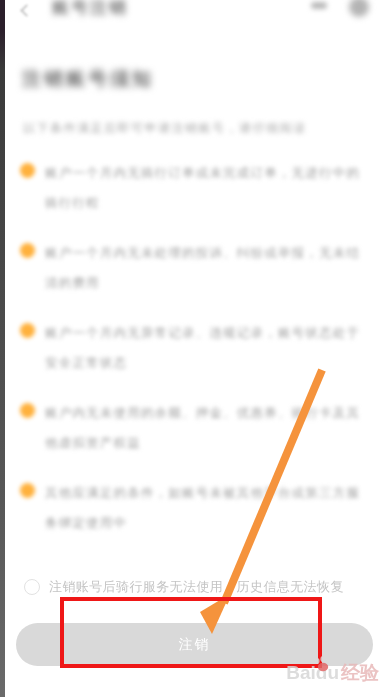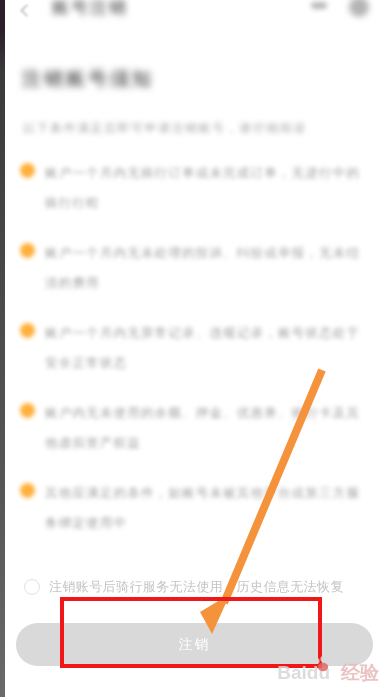--- a/index.html
+++ b/index.html
@@ -213,21 +213,21 @@
     opacity: .85;
   }
   .wm-main {
     font-size: 19px;
     font-weight: 700;
     color: #d7d7d7;
     letter-spacing: 0px;
     line-height: 20px;
     white-space: nowrap;
   }
-  .wm-main .wm-jy { color: #e8b9b9; margin-left: 11px; }
+  .wm-main .wm-jy { color: #e8b9b9; margin-left: 2px; }
   .wm-paw {
     position: absolute;
     right: 44px;
     top: -7px;
     width: 22px;
     height: 16px;
   }
   .wm-sub {
     font-size: 9.5px;
     color: #dedede;

